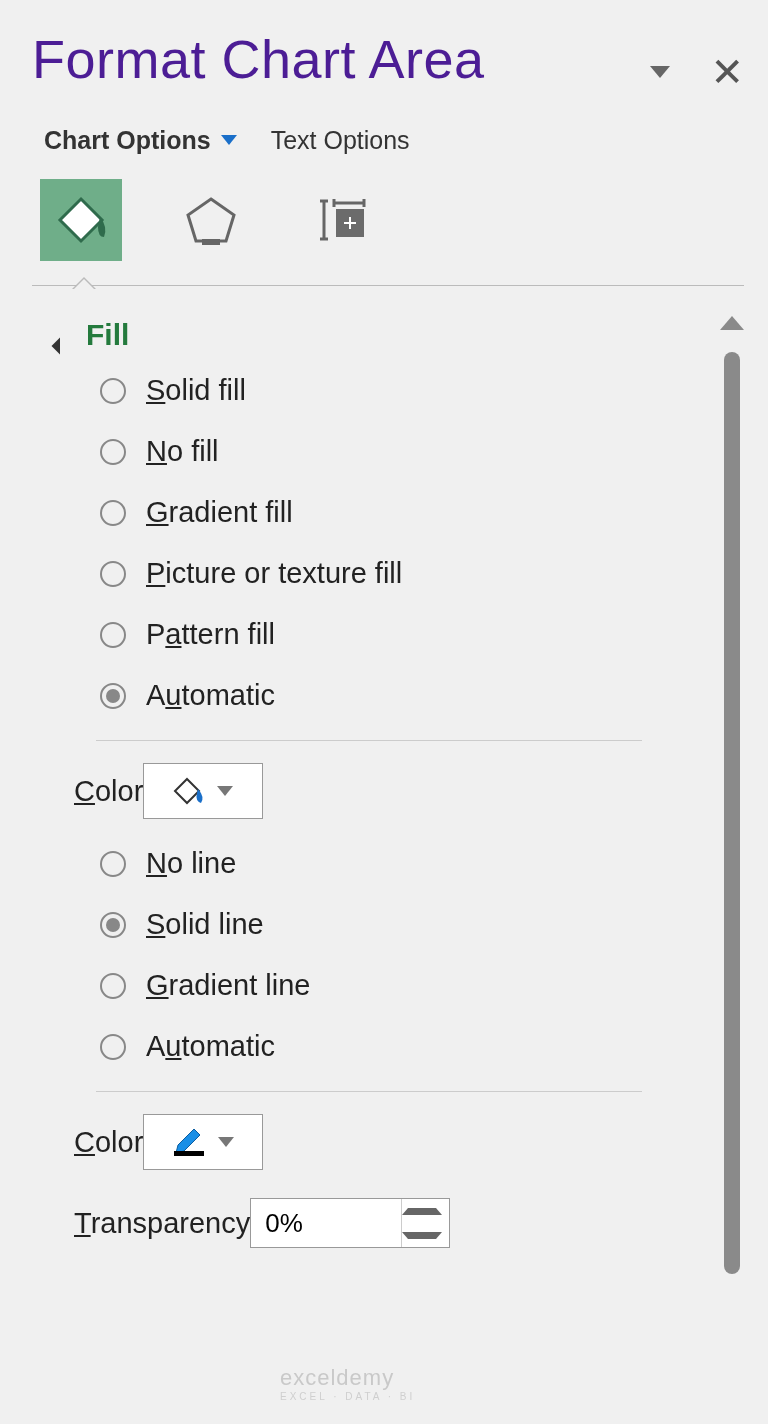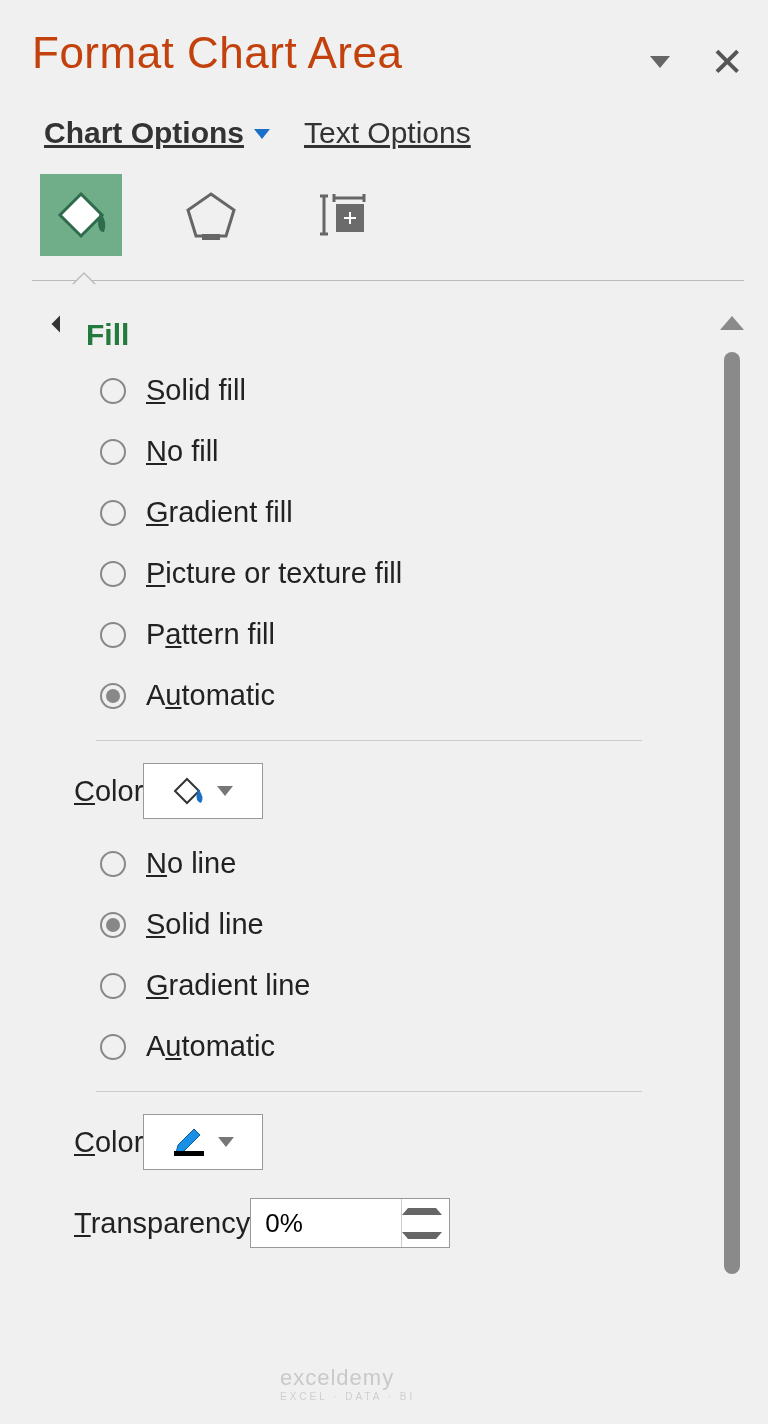--- a/index.html
+++ b/index.html
@@ -16,33 +16,33 @@
     position: relative;
     height: 100%;
   }
   .title-row {
     display: flex;
     align-items: baseline;
     justify-content: space-between;
     margin-bottom: 34px;
   }
   .title {
-    color: #c2410c;
-    font-size: 44px;
+    color: #4c1d95;
+    font-size: 54px;
     font-weight: 300;
     letter-spacing: 0.5px;
   }
   .title-actions { display:flex; align-items:center; gap:40px; }
   .chev-down {
     width:0;height:0;border-left:10px solid transparent;border-right:10px solid transparent;border-top:12px solid #666;
     display:inline-block; cursor:pointer;
   }
   .close-x { font-size:40px; color:#555; cursor:pointer; font-weight:300; line-height:1; }
   .tab-row { display:flex; gap:34px; align-items:center; margin:0 0 24px 12px; }
-  .tab { font-size:30px; color:#333; cursor:pointer;text-decoration:underline; }
+  .tab { font-size:25px; color:#333; cursor:pointer; }
   .tab.active { font-weight:600; }
   .chev-small {
     width:0;height:0;border-left:8px solid transparent;border-right:8px solid transparent;border-top:10px solid #1a6fc9;
     margin-left:10px; display:inline-block; position:relative; top:-4px;
   }
   .icon-row { display:flex; gap:48px; margin:0 0 8px 8px; }
   .icon-btn {
     width:82px; height:82px; display:flex; align-items:center; justify-content:center; cursor:pointer;
   }
   .icon-btn.active { background:#6fae89; }
@@ -54,21 +54,21 @@
   .pointer-wrap::before {
     content:""; position:absolute; left:32px; top:100px;
     width:0;height:0;border-left:12px solid transparent;border-right:12px solid transparent;border-bottom:12px solid #f0f0f0;
     z-index:2;
   }
   .hr { border:none; border-top:1px solid #bbb; margin:24px 0 22px 0; }
   .hr-inner { border:none; border-top:1px solid #ccc; margin:18px 0 22px 64px; width:calc(100% - 120px); }
   .scroll-area {
     position:absolute; left:32px; right:0; top:310px; bottom:0; padding-right:70px;
   }
-  .section-head { display:flex; align-items:flex-start; gap:20px; margin:8px 0 22px 22px; cursor:pointer; }
+  .section-head { display:flex; align-items:flex-end; gap:20px; margin:8px 0 22px 22px; cursor:pointer; }
   .tri {
     width:0;height:0;border-left:11px solid transparent;border-top:14px solid #333;border-right:0; transform:rotate(0deg);
   }
   .tri.expanded { border-left:12px solid #333; border-top:12px solid transparent; border-bottom:0; transform:rotate(45deg); }
   .section-title { color:#247a3d; font-size:30px; font-weight:600; }
   .radio-row { display:flex; align-items:center; gap:20px; margin:0 0 28px 68px; cursor:pointer; }
   .radio {
     width:26px; height:26px; border:2px solid #888; border-radius:50%; display:flex; align-items:center; justify-content:center; flex-shrink:0;
   }
   .radio.selected::after { content:""; width:14px; height:14px; background:#888; border-radius:50%; }

